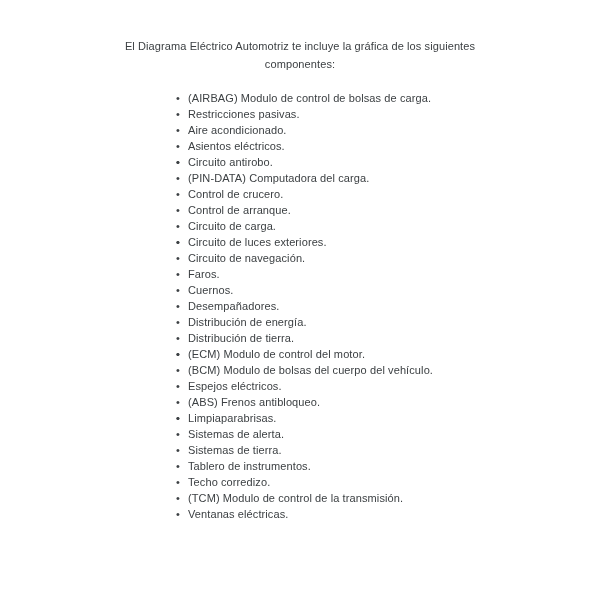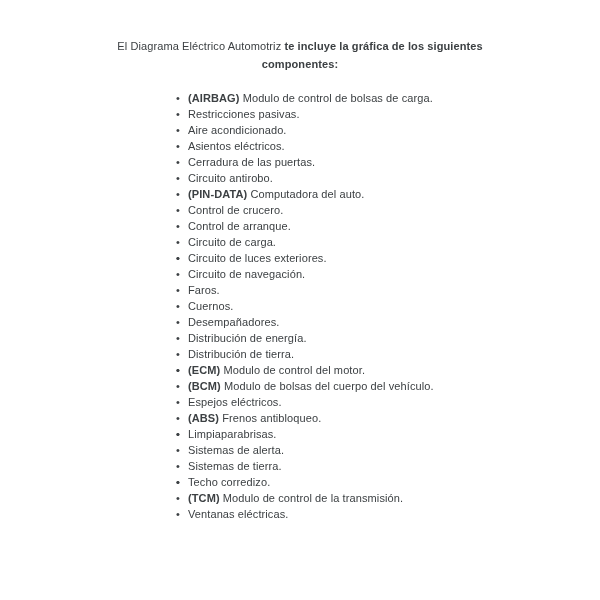--- a/index.html
+++ b/index.html
@@ -20,65 +20,65 @@
     text-align: center;
     font-size: 11px;
     line-height: 18px;
     font-weight: 400;
     letter-spacing: 0.1px;
   }
   .title-line {
     display: block;
   }
   .title strong {
-    font-weight: 700;
+    font-weight: 400;
   }
   .component-list {
     margin: 17px 0 0 0;
     padding: 0 0 0 188px;
     list-style: none;
     font-size: 11px;
     line-height: 16px;
     letter-spacing: 0.1px;
   }
   .component-list li {
     position: relative;
   }
   .bullet {
     position: absolute;
     left: -12px;
     top: 0;
     font-size: 11px;
   }
   .acronym {
-    font-weight: 700;
+    font-weight: 400;
   }
 </style>
 </head>
 <body>
 
 <main>
   <p class="title">
     <span class="title-line"><span>El Diagrama Eléctrico Automotriz</span> <strong>te incluye la gráfica de los siguientes</strong></span>
     <span class="title-line"><strong>componentes:</strong></span>
   </p>
   <ul class="component-list">
   <li><span class="bullet">•</span><strong class="acronym">(AIRBAG)</strong> <span>Modulo de control de bolsas de carga.</span></li>
 
   <li><span class="bullet">•</span><strong class="acronym"></strong> <span>Restricciones pasivas.</span></li>
 
   <li><span class="bullet">•</span><strong class="acronym"></strong> <span>Aire acondicionado.</span></li>
 
   <li><span class="bullet">•</span><strong class="acronym"></strong> <span>Asientos eléctricos.</span></li>
 
-  <li><span class="bullet">•</span><strong class="acronym"></strong> <span>Cerradura de las puertas.</span></li>
+  <li><span class="bullet">•</span><strong class="acronym"></strong> </li>
 
   <li><span class="bullet">•</span><strong class="acronym"></strong> <span>Circuito antirobo.</span></li>
 
-  <li><span class="bullet">•</span><strong class="acronym">(PIN-DATA)</strong> <span>Computadora del auto.</span></li>
+  <li><span class="bullet">•</span><strong class="acronym">(PIN-DATA)</strong> <span>Computadora del carga.</span></li>
 
   <li><span class="bullet">•</span><strong class="acronym"></strong> <span>Control de crucero.</span></li>
 
   <li><span class="bullet">•</span><strong class="acronym"></strong> <span>Control de arranque.</span></li>
 
   <li><span class="bullet">•</span><strong class="acronym"></strong> <span>Circuito de carga.</span></li>
 
   <li><span class="bullet">•</span><strong class="acronym"></strong> </li>
 
   <li><span class="bullet">•</span><strong class="acronym"></strong> <span>Circuito de luces exteriores.</span></li>
@@ -106,21 +106,21 @@
   <li><span class="bullet">•</span><strong class="acronym">(ABS)</strong> <span>Frenos antibloqueo.</span></li>
 
   <li><span class="bullet">•</span><strong class="acronym"></strong> </li>
 
   <li><span class="bullet">•</span><strong class="acronym"></strong> <span>Limpiaparabrisas.</span></li>
 
   <li><span class="bullet">•</span><strong class="acronym"></strong> <span>Sistemas de alerta.</span></li>
 
   <li><span class="bullet">•</span><strong class="acronym"></strong> <span>Sistemas de tierra.</span></li>
 
-  <li><span class="bullet">•</span><strong class="acronym"></strong> </li>
+  <li><span class="bullet">•</span><strong class="acronym"></strong> <span>Tablero de instrumentos.</span></li>
 
   <li><span class="bullet">•</span><strong class="acronym"></strong> <span>Techo corredizo.</span></li>
 
   <li><span class="bullet">•</span><strong class="acronym">(TCM)</strong> <span>Modulo de control de la transmisión.</span></li>
 
   <li><span class="bullet">•</span><strong class="acronym"></strong> <span>Ventanas eléctricas.</span></li>
 </ul>
 </main>
 
 </body></html>

